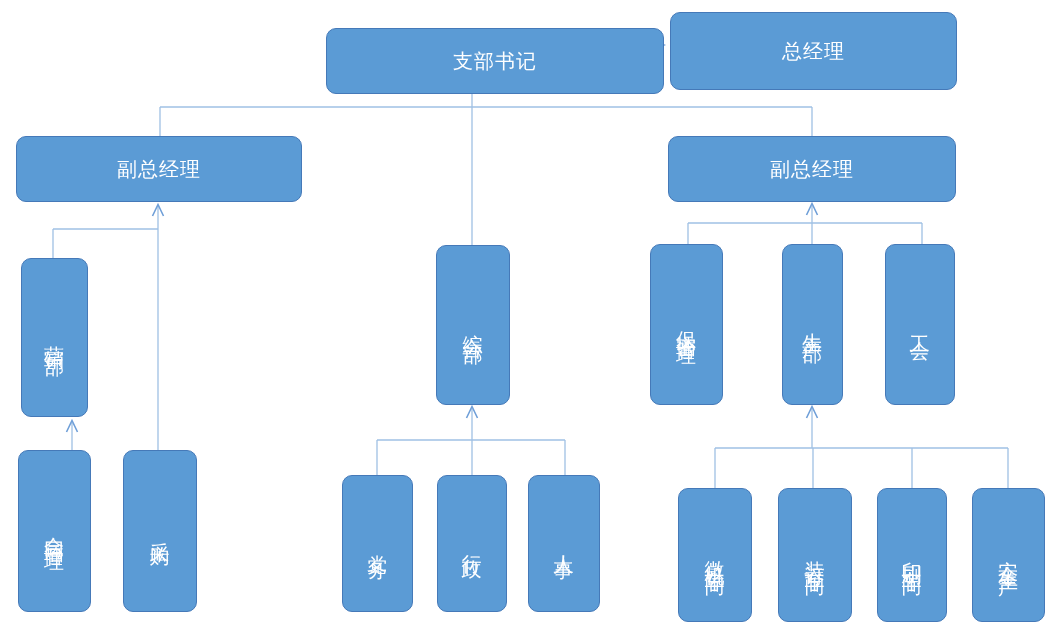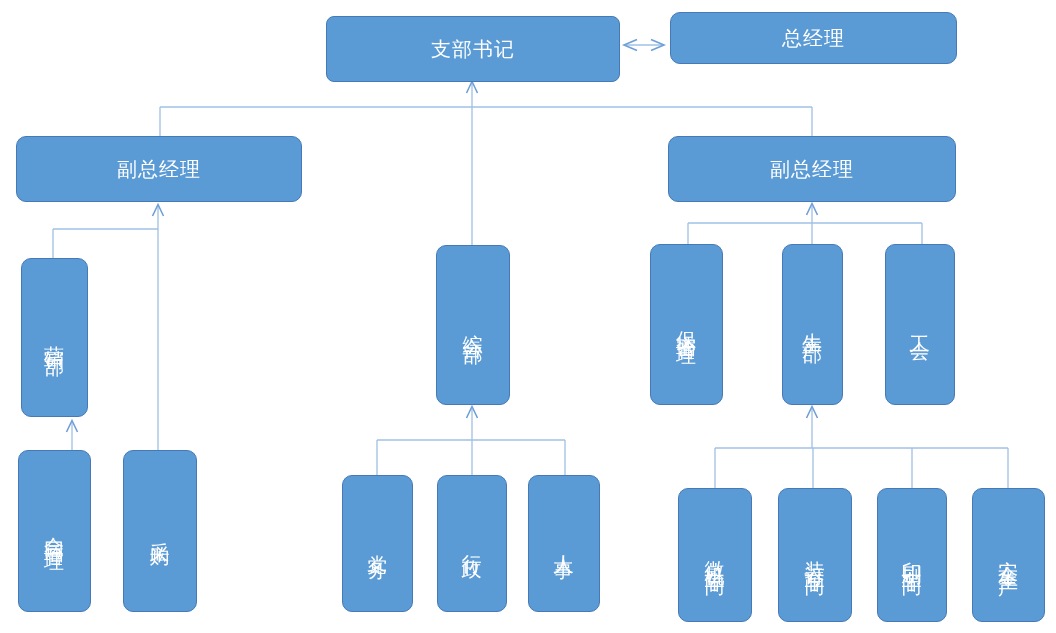--- a/index.html
+++ b/index.html
@@ -23,22 +23,22 @@
     border:1.4px solid var(--node_border);border-radius:10px;
     color:var(--node_text);display:flex;align-items:center;justify-content:center;
     box-sizing:border-box;font-size:20px;
   }
   .node.horiz .label{letter-spacing:1px;white-space:nowrap;}
   .node.vert .label{
     writing-mode:vertical-rl;text-orientation:upright;
     letter-spacing:5px;line-height:1;
   }
   
-  #n-branch-secretary{left:326px;top:16px;width:294px;height:66px;border-radius:8px;}
-  #n-general-manager{left:670px;top:12px;width:287px;height:52px;}
+  #n-branch-secretary{left:326px;top:28px;width:338px;height:66px;}
+  #n-general-manager{left:670px;top:12px;width:287px;height:78px;}
   #n-deputy-gm-left{left:16px;top:136px;width:286px;height:66px;}
   #n-deputy-gm-right{left:668px;top:136px;width:288px;height:66px;}
   #n-general-dept{left:436px;top:245px;width:74px;height:160px;}
   #n-marketing-dept{left:21px;top:258px;width:67px;height:159px;}
   #n-contract-management{left:18px;top:450px;width:73px;height:162px;}
   #n-procurement{left:123px;top:450px;width:74px;height:162px;}
   #n-party-affairs{left:342px;top:475px;width:71px;height:137px;}
   #n-administration{left:437px;top:475px;width:70px;height:137px;}
   #n-human-resources{left:528px;top:475px;width:72px;height:137px;}
   #n-confidentiality-management{left:650px;top:244px;width:73px;height:161px;}

